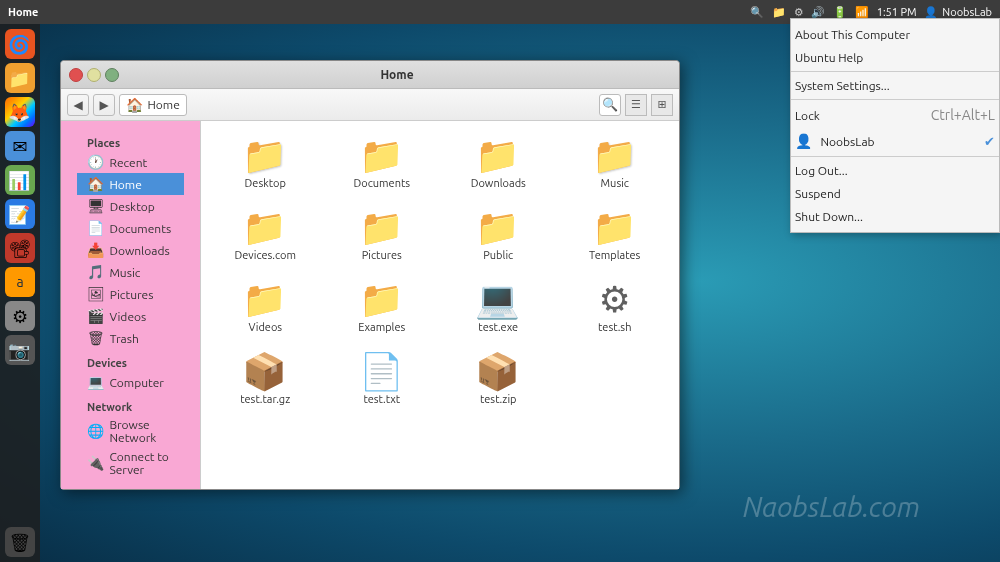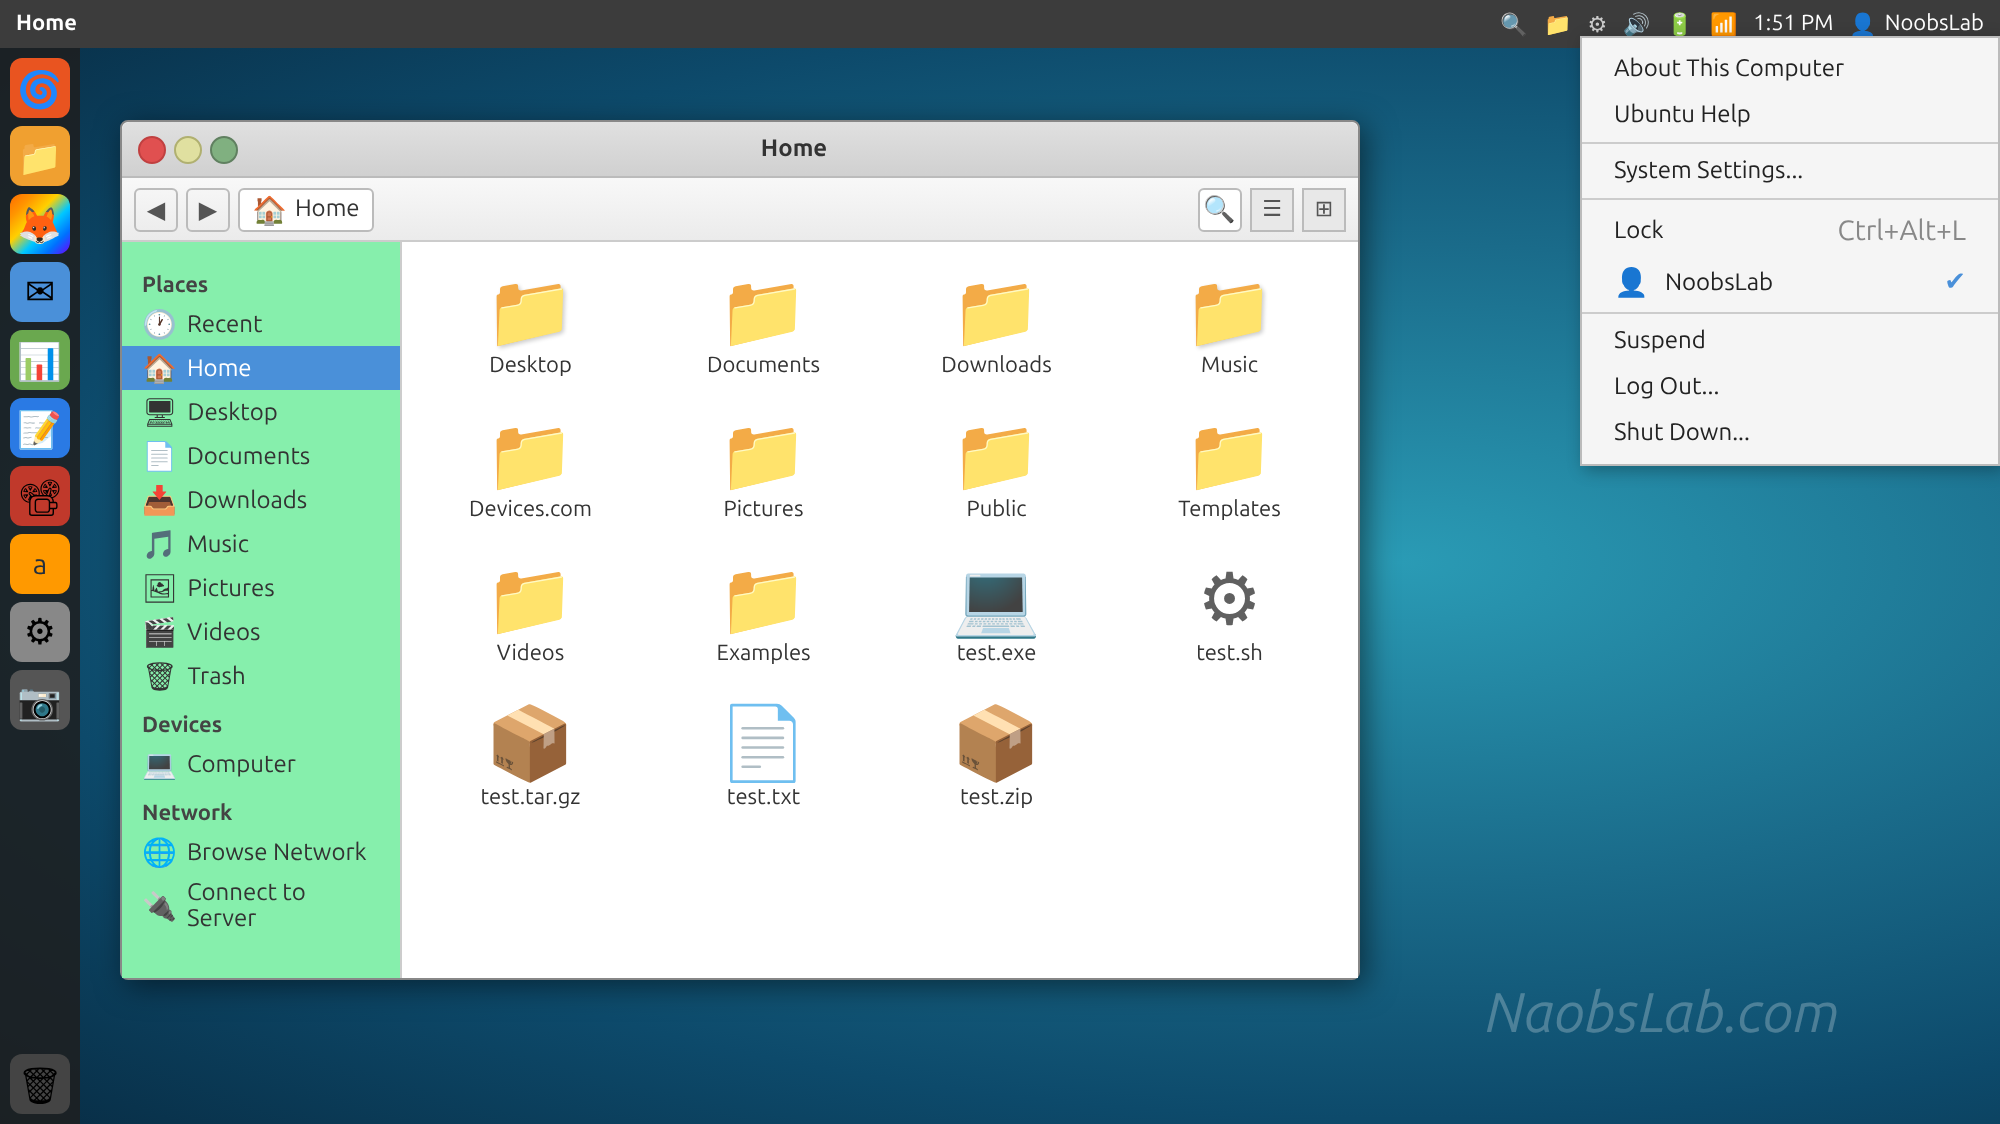--- a/index.html
+++ b/index.html
@@ -216,23 +216,23 @@
     
     .window-content {
       display: flex;
       flex: 1;
       overflow: hidden;
     }
 
     
     .sidebar {
       width: 140px;
-      background: #86efac;
+      background: #f9a8d4;
       border-right: 1px solid #ccc;
-      padding: 8px 0;
+      padding: 8px 16px;
       overflow-y: auto;
     }
     .sidebar-section-header {
       font-size: 11px;
       font-weight: bold;
       color: #444;
       padding: 4px 10px 2px;
       margin-top: 4px;
     }
     .sidebar-item {
@@ -309,21 +309,21 @@
       top: 18px;
       right: 0;
       width: 210px;
       background: #f5f5f5;
       border: 1px solid #bbb;
       box-shadow: 2px 2px 8px rgba(0,0,0,0.3);
       z-index: 200;
       padding: 4px 0;
     }
     .menu-item {
-      padding: 5px 16px;
+      padding: 5px 4px;
       cursor: pointer;
       font-size: 12px;
       color: #222;
       display: flex;
       align-items: center;
       justify-content: space-between;
     }
     .menu-separator {
       height: 1px;
       background: #ccc;
@@ -396,24 +396,24 @@
       </div>
       <div class="menu-item">
         <div class="menu-user-row">
           <span class="menu-user-icon">👤</span>
           <span>NoobsLab</span>
         </div>
         <span class="menu-item-check">✔</span>
       </div>
       <div class="menu-separator"></div>
       <div class="menu-item">
+        <span>Log Out...</span>
+      </div>
+      <div class="menu-item">
         <span>Suspend</span>
-      </div>
-      <div class="menu-item">
-        <span>Log Out...</span>
       </div>
       <div class="menu-item">
         <span>Shut Down...</span>
       </div>
     </div>
   </div>
 
   <div class="left-dock">
     <div class="dock-icon dock-icon-ubuntu">🌀</div>
     <div class="dock-icon dock-icon-files">📁</div>

